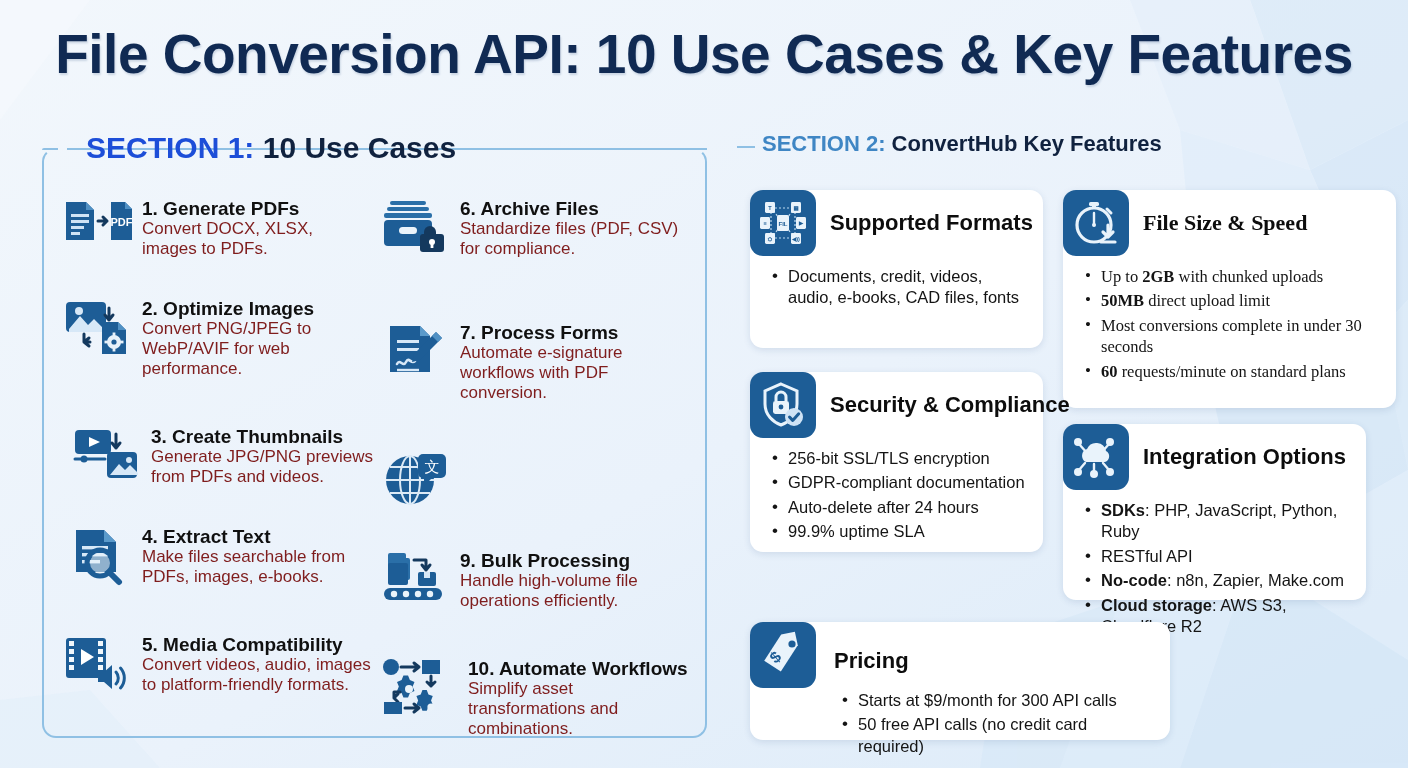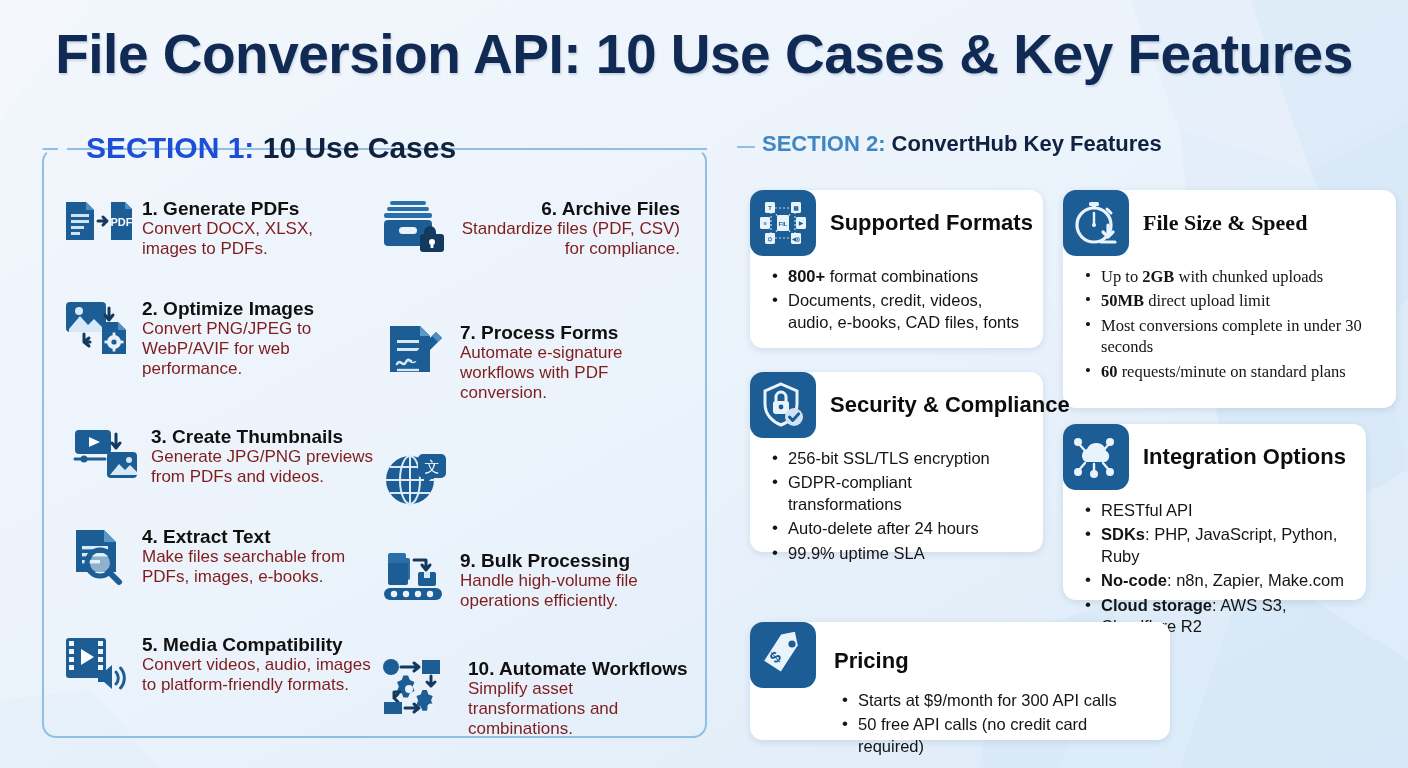--- a/index.html
+++ b/index.html
@@ -228,21 +228,21 @@
         <path d="M36 40h6l8-7v24l-8-7h-6z" fill="#1d5d96"></path>
         <path d="M54 40a9 9 0 010 12M58.5 36a15 15 0 010 20" stroke="#1d5d96" stroke-width="3" fill="none" stroke-linecap="round"></path>
       </svg>
     </span>
     <span class="txt">
       <span class="uc-title">5. Media Compatibility</span>
       <span class="uc-desc" style="display:block;">Convert videos, audio, images to platform-friendly formats.</span>
     </span>
   </div>
 
-  <div class="uc" style="left:380px;top:196px;width:300px;text-align:right;">
+  <div class="uc" style="left:380px;top:196px;width:300px;">
     <span class="ico">
       <svg width="72" height="56" viewBox="0 0 72 56">
         <rect x="10" y="5" width="36" height="4" rx="2" fill="#2a6fa8"></rect>
         <rect x="7" y="11" width="42" height="4" rx="2" fill="#2a6fa8"></rect>
         <rect x="4" y="17" width="48" height="5" rx="2" fill="#2a6fa8"></rect>
         <rect x="4" y="24" width="48" height="26" rx="4" fill="#1d5d96"></rect>
         <rect x="19" y="31" width="18" height="7" rx="3.5" fill="#eaf3fa"></rect>
         <path d="M44 36a6 6 0 0112 0v4h-12z" fill="#14395e"></path>
         <rect x="40" y="38" width="24" height="18" rx="3" fill="#14395e"></rect>
         <circle cx="52" cy="46" r="3" fill="#fff"></circle>
@@ -372,21 +372,20 @@
             <text x="39" y="13">▦</text>
           <text x="8" y="28">≡</text>
             <text x="44" y="28">▶</text>
           <text x="13" y="44">⛭</text>
             <text x="39" y="44">◀))</text>
         </g>
       </svg>
     </span>
     <span class="ctitle" style="top:20px;">Supported Formats</span>
     <ul style="top:76px;">
-      <li><b>800+</b><span> format combinations</span></li>
       <li><b></b><span>Documents, credit, videos, audio, e-books, CAD files, fonts</span></li>
     </ul>
   </div>
 
   <div class="card" style="left:1063px;top:190px;width:333px;height:218px;font-family:Liberation Serif, serif;">
     <span class="tile">
       <svg width="52" height="52" viewBox="0 0 52 52">
         <circle cx="24" cy="28" r="17" fill="none" stroke="#e9f3fb" stroke-width="3.2"></circle>
         <rect x="19" y="5" width="10" height="4" rx="1.6" fill="#e9f3fb"></rect>
         <rect x="22" y="8" width="4" height="4" fill="#e9f3fb"></rect>
@@ -413,21 +412,21 @@
         <rect x="16" y="22" width="16" height="13" rx="2.4" fill="#e9f3fb"></rect>
         <path d="M19 22v-4a5 5 0 0110 0v4" fill="none" stroke="#e9f3fb" stroke-width="3"></path>
         <circle cx="24" cy="28" r="2.4" fill="#1d5d96"></circle>
         <circle cx="37" cy="38" r="9" fill="#cfe3f5"></circle>
         <path d="M32.5 38l3.2 3.4 6-6.6" stroke="#1d5d96" stroke-width="3" fill="none" stroke-linecap="round" stroke-linejoin="round"></path>
       </svg>
     </span>
     <span class="ctitle" style="top:20px;">Security &amp; Compliance</span>
     <ul style="top:76px;">
       <li><b></b><span>256-bit SSL/TLS encryption</span></li>
-      <li><b></b><span>GDPR-compliant transformations</span></li>
+      <li><b></b><span>GDPR-compliant documentation</span></li>
       <li><b></b><span>Auto-delete after 24 hours</span></li>
       <li><b></b><span>99.9% uptime SLA</span></li>
     </ul>
   </div>
 
   <div class="card" style="left:1063px;top:424px;width:303px;height:176px;">
     <span class="tile">
       <svg width="52" height="52" viewBox="0 0 52 52">
         <g stroke="#e9f3fb" stroke-width="2.4" stroke-linecap="round">
           <path d="M17 22L9 13M31 22l8-9M15 32l-6 7M24 33v8M33 32l6 7"></path>
@@ -437,22 +436,22 @@
             <circle cx="40" cy="11" r="4"></circle>
           <circle cx="8" cy="41" r="4"></circle>
             <circle cx="24" cy="43" r="4"></circle>
             <circle cx="40" cy="41" r="4"></circle>
         </g>
         <path d="M16 31a7 7 0 011-13 10 10 0 0119 2 6 6 0 01-1 11z" fill="#e9f3fb"></path>
       </svg>
     </span>
     <span class="ctitle" style="top:20px;">Integration Options</span>
     <ul style="top:76px;">
+      <li><b>SDKs</b><span>: PHP, JavaScript, Python, Ruby</span></li>
       <li><b></b><span>RESTful API</span></li>
-      <li><b>SDKs</b><span>: PHP, JavaScript, Python, Ruby</span></li>
       <li><b>No-code</b><span>: n8n, Zapier, Make.com</span></li>
       <li><b>Cloud storage</b><span>: AWS S3, Cloudflare R2</span></li>
     </ul>
   </div>
 
   <div class="card" style="left:750px;top:622px;width:420px;height:118px;">
     <span class="tile">
       <svg width="52" height="52" viewBox="0 0 52 52">
         <path d="M28 6h14v14L20 42 6 28z" fill="#e9f3fb" transform="rotate(-12 24 24)"></path>
         <circle cx="35" cy="15" r="3.6" fill="#1d5d96"></circle>

